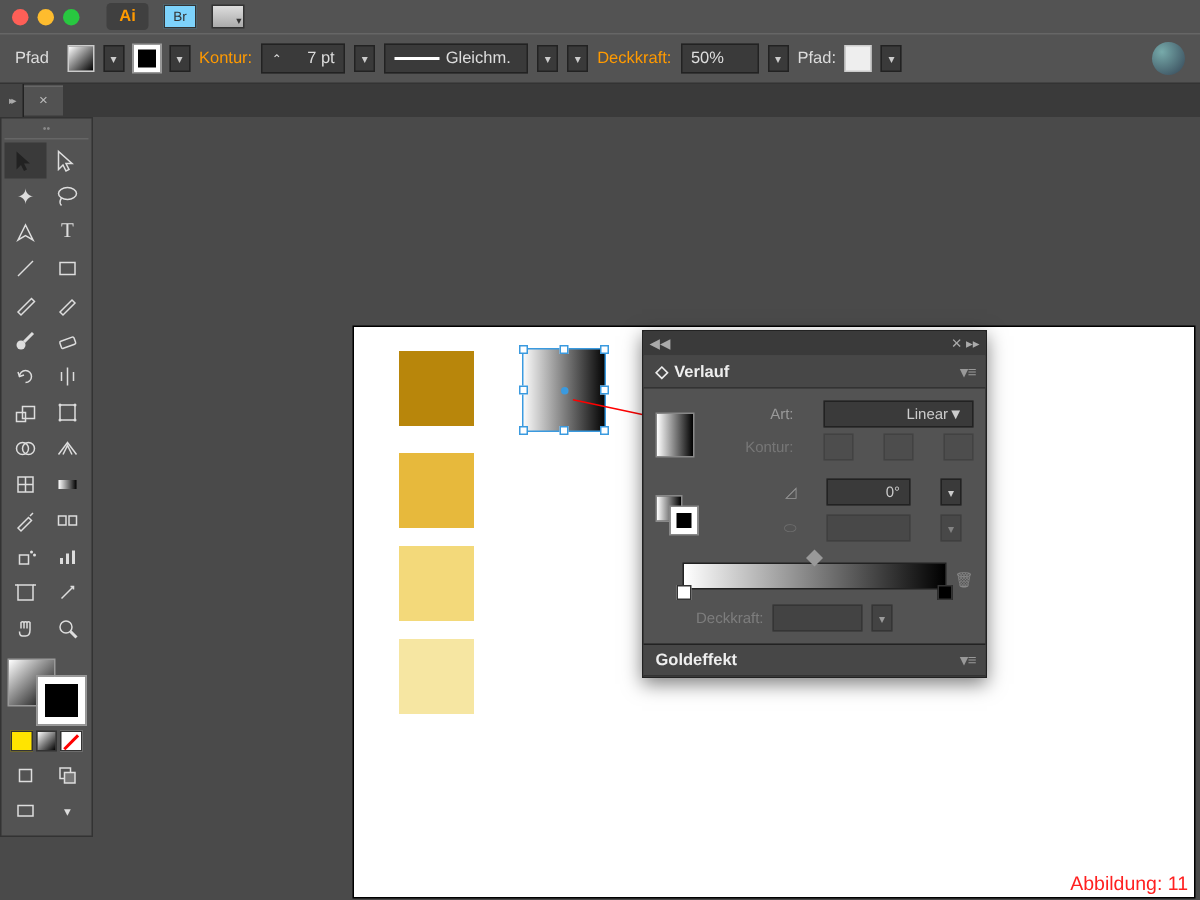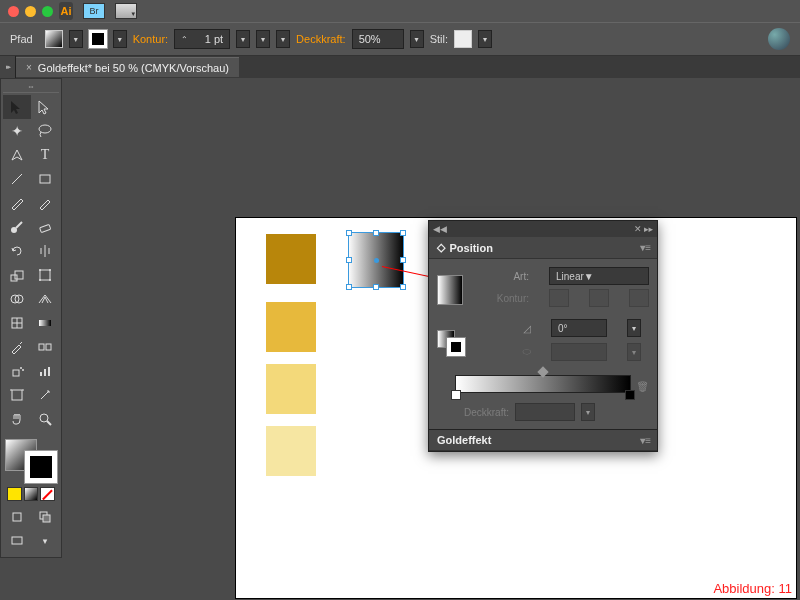--- a/index.html
+++ b/index.html
@@ -2,21 +2,21 @@
 <html><head>
 <meta charset="utf-8">
 <style>
   * { box-sizing: border-box; margin: 0; padding: 0; font-family: "Lucida Grande", Arial, sans-serif; }
   body { background: #4a4a4a; width: 800px; height: 600px; overflow: hidden; position: relative; font-size: 11px; color: #ccc; }
   
   .titlebar { height: 22px; background: #535353; display: flex; align-items: center; padding: 0 8px; gap: 6px; }
   .traffic { display: flex; gap: 6px; }
   .dot { width: 11px; height: 11px; border-radius: 50%; }
   .dot.red { background: #ff5f57; } .dot.yellow { background: #febc2e; } .dot.green { background: #28c840; }
-  .ai-badge { width: 14px; height: 18px; background: #404040; color: #ff9a00; font-weight: bold; font-size: 11px; display: flex; align-items: center; justify-content: center; border-radius: 3px; margin-left: 0; }
+  .ai-badge { width: 28px; height: 18px; background: #404040; color: #ff9a00; font-weight: bold; font-size: 11px; display: flex; align-items: center; justify-content: center; border-radius: 3px; margin-left: 12px; }
   .top-ico { width: 22px; height: 16px; background: #888; border: 1px solid #333; margin-left: 4px; }
   
   .control { height: 34px; background: #535353; border-top: 1px solid #666; border-bottom: 1px solid #333; display: flex; align-items: center; padding: 0 10px; gap: 6px; font-size: 11px; color: #ddd; }
   .ctrl-label { margin-right: 6px; }
   .cc-link { color: #ff9a00; }
   .swatch { width: 18px; height: 18px; border: 1px solid #ccc; }
   .swatch.gradient { background: linear-gradient(135deg,#fff,#000); }
   .swatch.stroke-box { background: #000; border: 3px solid #fff; outline: 1px solid #999; }
   .dd { width: 14px; height: 18px; background: #3a3a3a; border: 1px solid #222; display: flex; align-items: center; justify-content: center; }
   .dd::after { content: "▾"; font-size: 8px; color: #ccc; }
@@ -56,21 +56,21 @@
   .arrow-tip { position: absolute; width: 0; height: 0; border: 5px solid transparent; border-left: 8px solid red; }
   
   .panel { position: absolute; width: 230px; background: #535353; border: 1px solid #222; box-shadow: 0 4px 12px rgba(0,0,0,.5); }
   .panel-hdr { height: 16px; background: #3a3a3a; display: flex; align-items: center; justify-content: space-between; padding: 0 4px; font-size: 9px; color: #aaa; }
   .panel-tab { background: #474747; height: 22px; display: flex; align-items: center; padding: 0 8px; font-size: 11px; color: #eee; border-bottom: 1px solid #333; font-weight: bold; position: relative; }
   .panel-tab .menu { position: absolute; right: 6px; font-size: 10px; color: #999; }
   .panel-body { padding: 8px; font-size: 10px; color: #999; }
   .grad-preview { width: 30px; height: 30px; background: linear-gradient(to right,#fff,#000); border: 1px solid #888; display:inline-block; vertical-align: top; }
   .grad-row { display: flex; align-items: center; gap: 20px; margin-bottom: 6px; }
   .grad-label { width: 46px; text-align: right; }
-  .grad-sel { flex: 1; height: 18px; background: #3a3a3a; border: 1px solid #222; display: flex; align-items: center; padding: 0 6px; justify-content: flex-start; color: #ccc; }
+  .grad-sel { flex: 1; height: 18px; background: #3a3a3a; border: 1px solid #222; display: flex; align-items: center; padding: 0 6px; justify-content: flex-end; color: #ccc; }
   .mini-btn { width: 20px; height: 18px; background: #494949; border: 1px solid #333; }
   .grad-strip { height: 18px; background: linear-gradient(to right,#fff,#000); border: 1px solid #222; position: relative; margin: 8px 18px 2px; }
   .stop { position: absolute; bottom: -8px; width: 10px; height: 10px; background: #ccc; border: 1px solid #333; }
   .stop.l { left: -5px; background: #fff; } .stop.r { right: -5px; background: #000; }
   .diamond { position: absolute; top: -8px; left: 50%; width: 8px; height: 8px; background: #999; transform: rotate(45deg); margin-left: -4px; }
   .disabled-row { display: flex; align-items: center; gap: 6px; margin-top: 10px; opacity: .6; }
   .caption { position: absolute; right: 8px; bottom: 4px; color: #ff2020; font-size: 13px; }
 </style>
 </head>
 <body>
@@ -90,41 +90,44 @@
 
 <div class="control">
   <span class="ctrl-label">Pfad</span>
   <div class="swatch gradient"></div>
     <div class="dd"></div>
   <div class="swatch stroke-box"></div>
     <div class="dd"></div>
   <span class="cc-link">Kontur:</span>
   <div class="sel num">
       <span style="font-size:8px;">⌃</span>
-      <span>1 pt</span>
-    </div>
-    <div class="dd"></div>
+      <span>7 pt</span>
+    </div>
+    <div class="dd"></div>
+  <div class="sel line">
+      <span class="line-sample"></span>
+      <span>Gleichm.</span>
+    </div>
     <div class="dd"></div>
     <div class="dd"></div>
   <span class="cc-link">Deckkraft:</span>
   <div class="sel num" style="width:52px;">
       <span>50%</span>
     </div>
     <div class="dd"></div>
-  <span>Stil:</span>
+  <span>Pfad:</span>
   <div class="swatch" style="background:#eee;"></div>
     <div class="dd"></div>
   <div class="globe"></div>
 </div>
 
 <div class="tabstrip">
   <div class="dock" style="margin-left:-78px;"></div>
   <div class="doctab" style="margin-left:0;">
     <span class="x">×</span>
-    <span>Goldeffekt* bei 50 % (CMYK/Vorschau)</span>
   </div>
 </div>
 
 <div class="toolbox">
   <div style="height:10px;border-bottom:1px solid #666;margin-bottom:2px;text-align:center;font-size:7px;color:#888;">••</div>
   <div class="tool-row">
       <div class="tool sel-on">
         <svg viewBox="0 0 16 16">
           <path d="M2 2 L2 14 L5 11 L7 15 L9 14 L7 10 L11 10 Z" fill="#222"></path>
         </svg>
@@ -363,21 +366,21 @@
     <div class="arrow" style="left:146px;top:48px;width:60px;transform:rotate(12deg);"></div>
     <div class="arrow-tip" style="left:200px;top:54px;transform:rotate(12deg);"></div>
 
     <div class="panel" style="left:192px;top:2px;">
       <div class="panel-hdr">
           <span>◀◀</span>
           <span>✕ ▸▸</span>
         </div>
       <div class="panel-tab">
           <span style="margin-right:4px;">◇</span>
-          <span>Position</span>
+          <span>Verlauf</span>
           <span class="menu">▾≡</span>
         </div>
       <div class="panel-body">
         <div class="grad-row">
           <div class="grad-preview"></div>
           <div style="flex:1;">
             <div class="grad-row" style="margin-bottom:4px;">
               <span class="grad-label">Art:</span>
               <div class="grad-sel">
                   <span>Linear</span>

